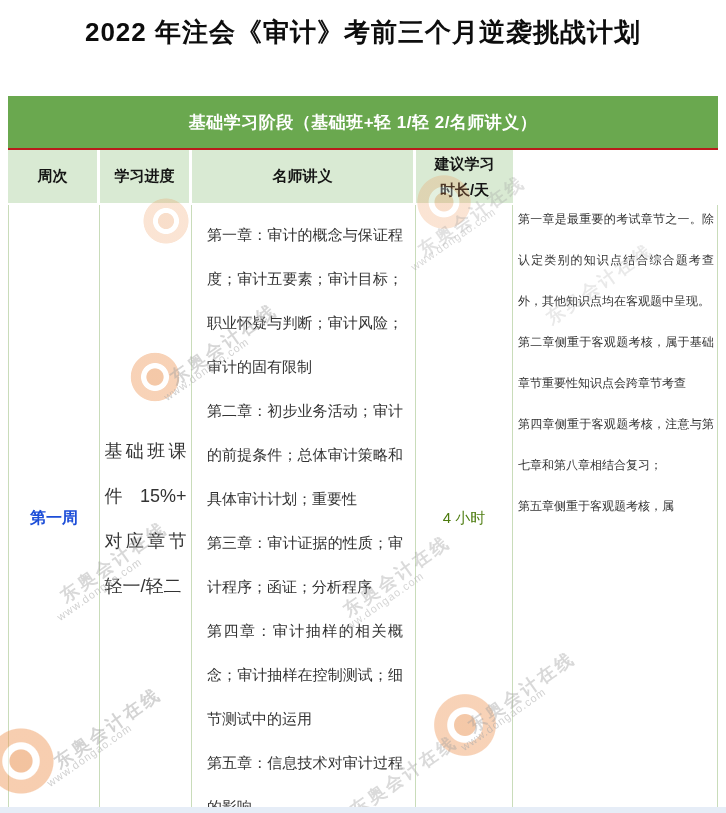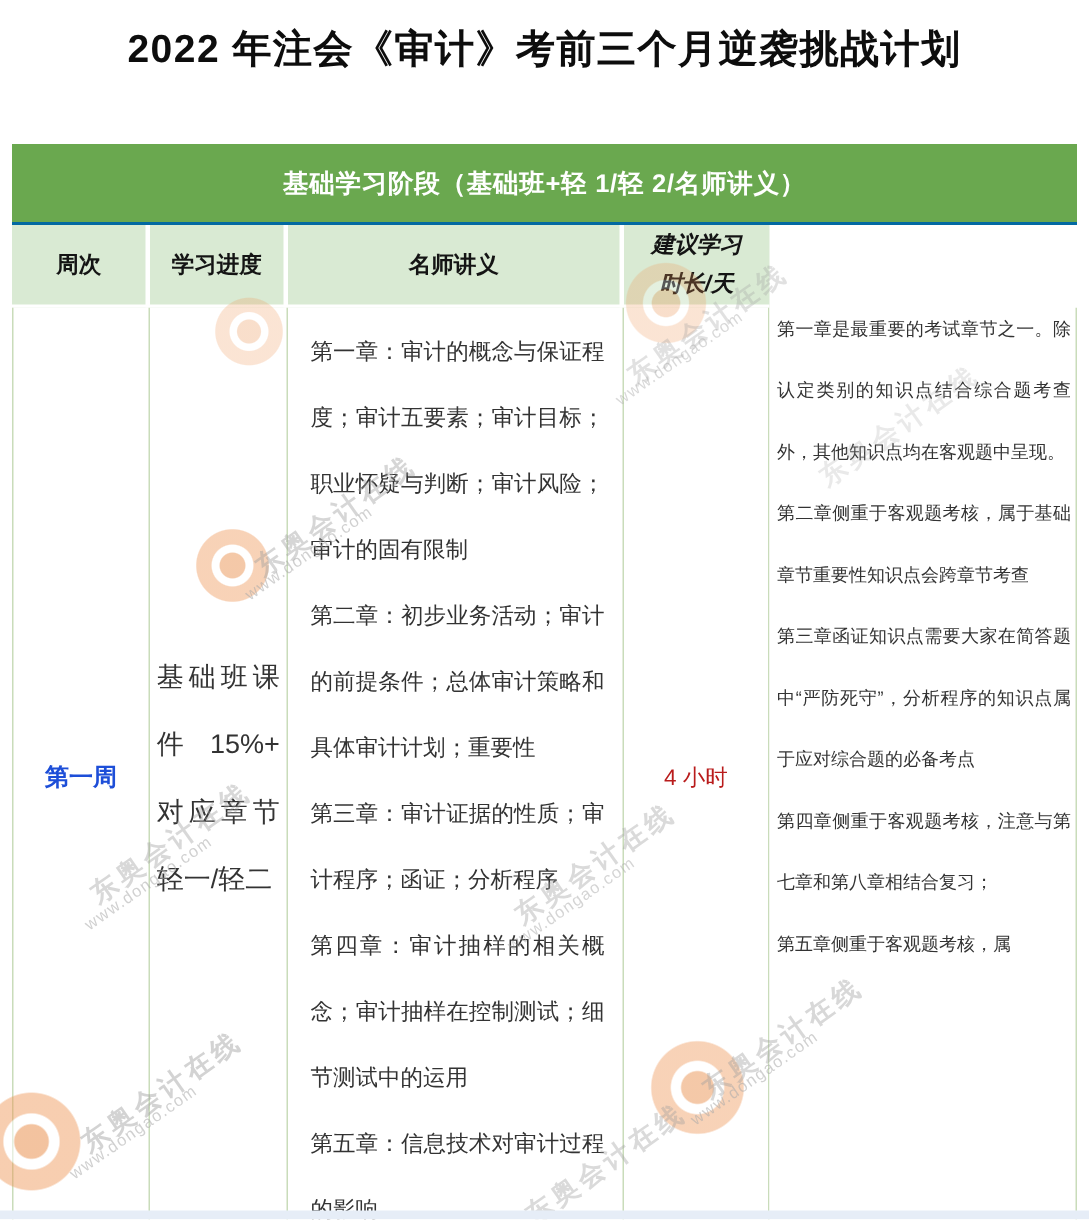--- a/index.html
+++ b/index.html
@@ -27,52 +27,52 @@
     left:8px;top:96px;
     width:710px;
   }
   .stage-header{
     height:52px;
     background:#6aa84f;
     color:#ffffff;
     font-weight:700;
     font-size:17px;
     display:flex;align-items:center;justify-content:center;
-    border-bottom:2px solid #0369a1;
+    border-bottom:2px solid #b91c1c;
     letter-spacing:.5px;
   }
   .grid-row{
     display:grid;
     grid-template-columns:92px 92px 224px 97px 205px;
   }
   .head-row .cell{
     background:#d9ead3;
     height:53px;
     display:flex;flex-direction:column;align-items:center;justify-content:center;
     font-weight:700;font-size:15px;color:#141414;
     border-right:3px solid #ffffff;
     border-bottom:2px solid #ffffff;
   }
   .head-row .cell:last-child{border-right:none;}
-  .head-row .two-line{line-height:26px;font-style:italic;}
+  .head-row .two-line{line-height:26px;}
   .body-row{
     height:610px;
     overflow:hidden;
   }
   .body-row .cell{
     border-right:1px solid #c9dcba;
     overflow:hidden;
     background:#ffffff;
   }
   .body-row .cell:first-child{border-left:1px solid #c9dcba;}
   .cell-week,.cell-hours{
     display:flex;align-items:center;justify-content:center;
   }
   .week-label{font-weight:700;font-size:16px;color:#1d4ed8;margin-top:16px;}
-  .hours-label{font-size:15px;color:#b91c1c;margin-top:16px;}
+  .hours-label{font-size:15px;color:#4d7c0f;margin-top:16px;}
   .cell-progress{display:flex;align-items:center;justify-content:center;}
   .progress-text{
     width:82px;
     margin-top:18px;
     font-size:18px;line-height:45px;
     text-align:justify;text-justify:inter-ideograph;
     color:#333333;
     word-break:break-all;
   }
   .cell-points{padding:8px 13px 0 15px;}
@@ -165,21 +165,20 @@
         <p>第三章：审计证据的性质；审计程序；函证；分析程序</p>
         <p>第四章：审计抽样的相关概念；审计抽样在控制测试；细节测试中的运用</p>
         <p>第五章：信息技术对审计过程的影响</p>
       </div>
       <div class="cell cell-hours">
         <span class="hours-label">4 小时</span>
       </div>
       <div class="cell cell-tips">
         <p>第一章是最重要的考试章节之一。除认定类别的知识点结合综合题考查外，其他知识点均在客观题中呈现。</p>
         <p>第二章侧重于客观题考核，属于基础章节重要性知识点会跨章节考查</p>
-        <p>第三章函证知识点需要大家在简答题中“严防死守”，分析程序的知识点属于应对综合题的必备考点</p>
         <p>第四章侧重于客观题考核，注意与第七章和第八章相结合复习；</p>
         <p>第五章侧重于客观题考核，属</p>
       </div>
     </div>
 
   </div>
 
   <div class="watermarks">
     <div class="wm-circle" style="left:139px;top:194px;width:54px;height:54px;opacity:.30;"></div>
 

